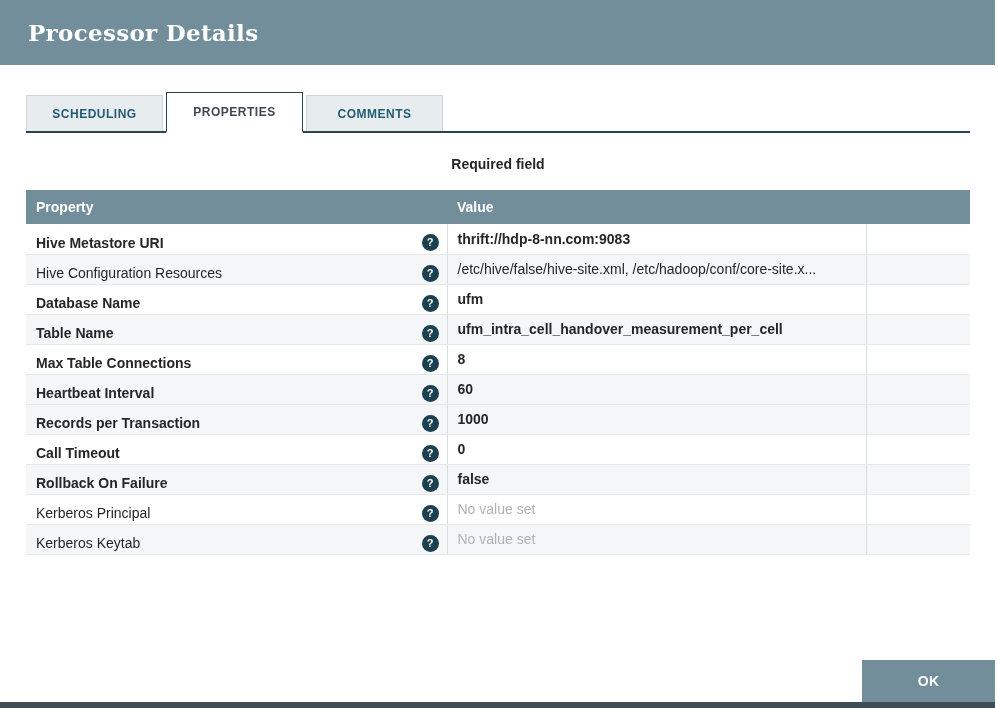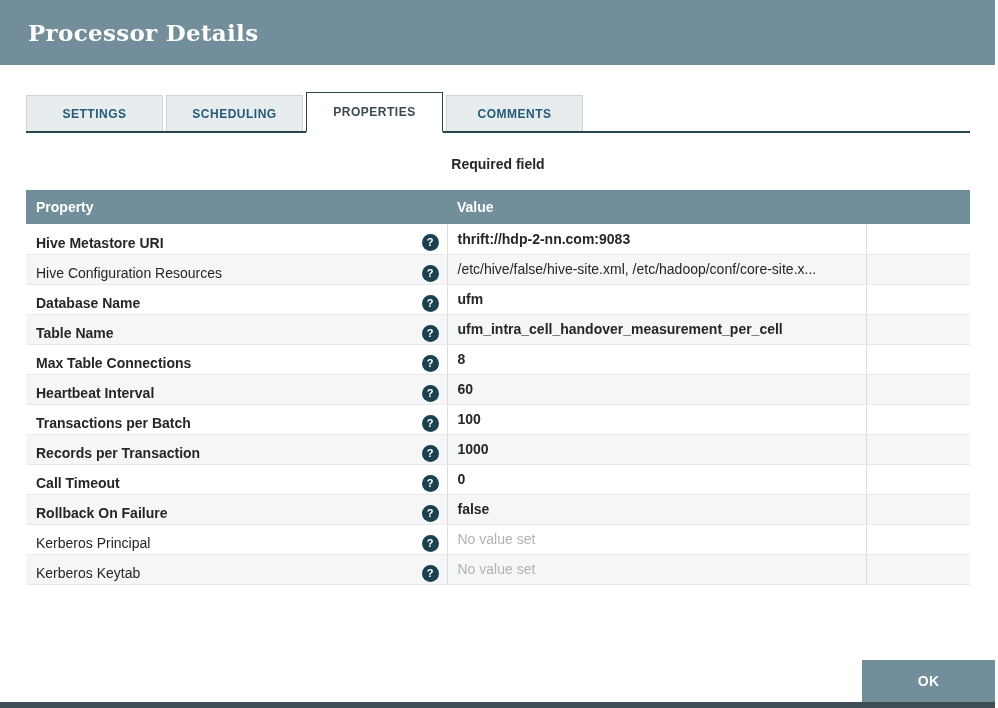--- a/index.html
+++ b/index.html
@@ -64,21 +64,20 @@
 
 <div class="dialog">
 
   <div class="dialog-header">
     <h1 class="dialog-title">Processor Details</h1>
   </div>
 
   <div class="dialog-content">
 
     <div class="tab-bar">
-        <div class="tab">SETTINGS</div>
         <div class="tab">SCHEDULING</div>
         <div class="tab active">PROPERTIES</div>
         <div class="tab">COMMENTS</div>
       </div>
 
     <div class="required-note">Required field</div>
 
     <div class="table-wrap">
       <table>
         <colgroup>
@@ -94,21 +93,21 @@
           </tr>
         </thead>
         <tbody>
   <tr class="required">
     <td class="cell-prop">
       <div class="prop-cell">
         <span class="prop-name">Hive Metastore URI</span>
         <span class="help-icon">?</span>
       </div>
     </td>
-    <td class="cell-val"><span>thrift://hdp-2-nn.com:9083</span></td>
+    <td class="cell-val"><span>thrift://hdp-8-nn.com:9083</span></td>
     <td class="cell-extra"></td>
   </tr>
 
   <tr class="alt">
     <td class="cell-prop">
       <div class="prop-cell">
         <span class="prop-name">Hive Configuration Resources</span>
         <span class="help-icon">?</span>
       </div>
     </td>
@@ -155,30 +154,20 @@
     <td class="cell-prop">
       <div class="prop-cell">
         <span class="prop-name">Heartbeat Interval</span>
         <span class="help-icon">?</span>
       </div>
     </td>
     <td class="cell-val"><span>60</span></td>
     <td class="cell-extra"></td>
   </tr>
 
-  <tr class="required">
-    <td class="cell-prop">
-      <div class="prop-cell">
-        <span class="prop-name">Transactions per Batch</span>
-        <span class="help-icon">?</span>
-      </div>
-    </td>
-    <td class="cell-val"><span>100</span></td>
-    <td class="cell-extra"></td>
-  </tr>
 
   <tr class="required alt">
     <td class="cell-prop">
       <div class="prop-cell">
         <span class="prop-name">Records per Transaction</span>
         <span class="help-icon">?</span>
       </div>
     </td>
     <td class="cell-val"><span>1000</span></td>
     <td class="cell-extra"></td>

